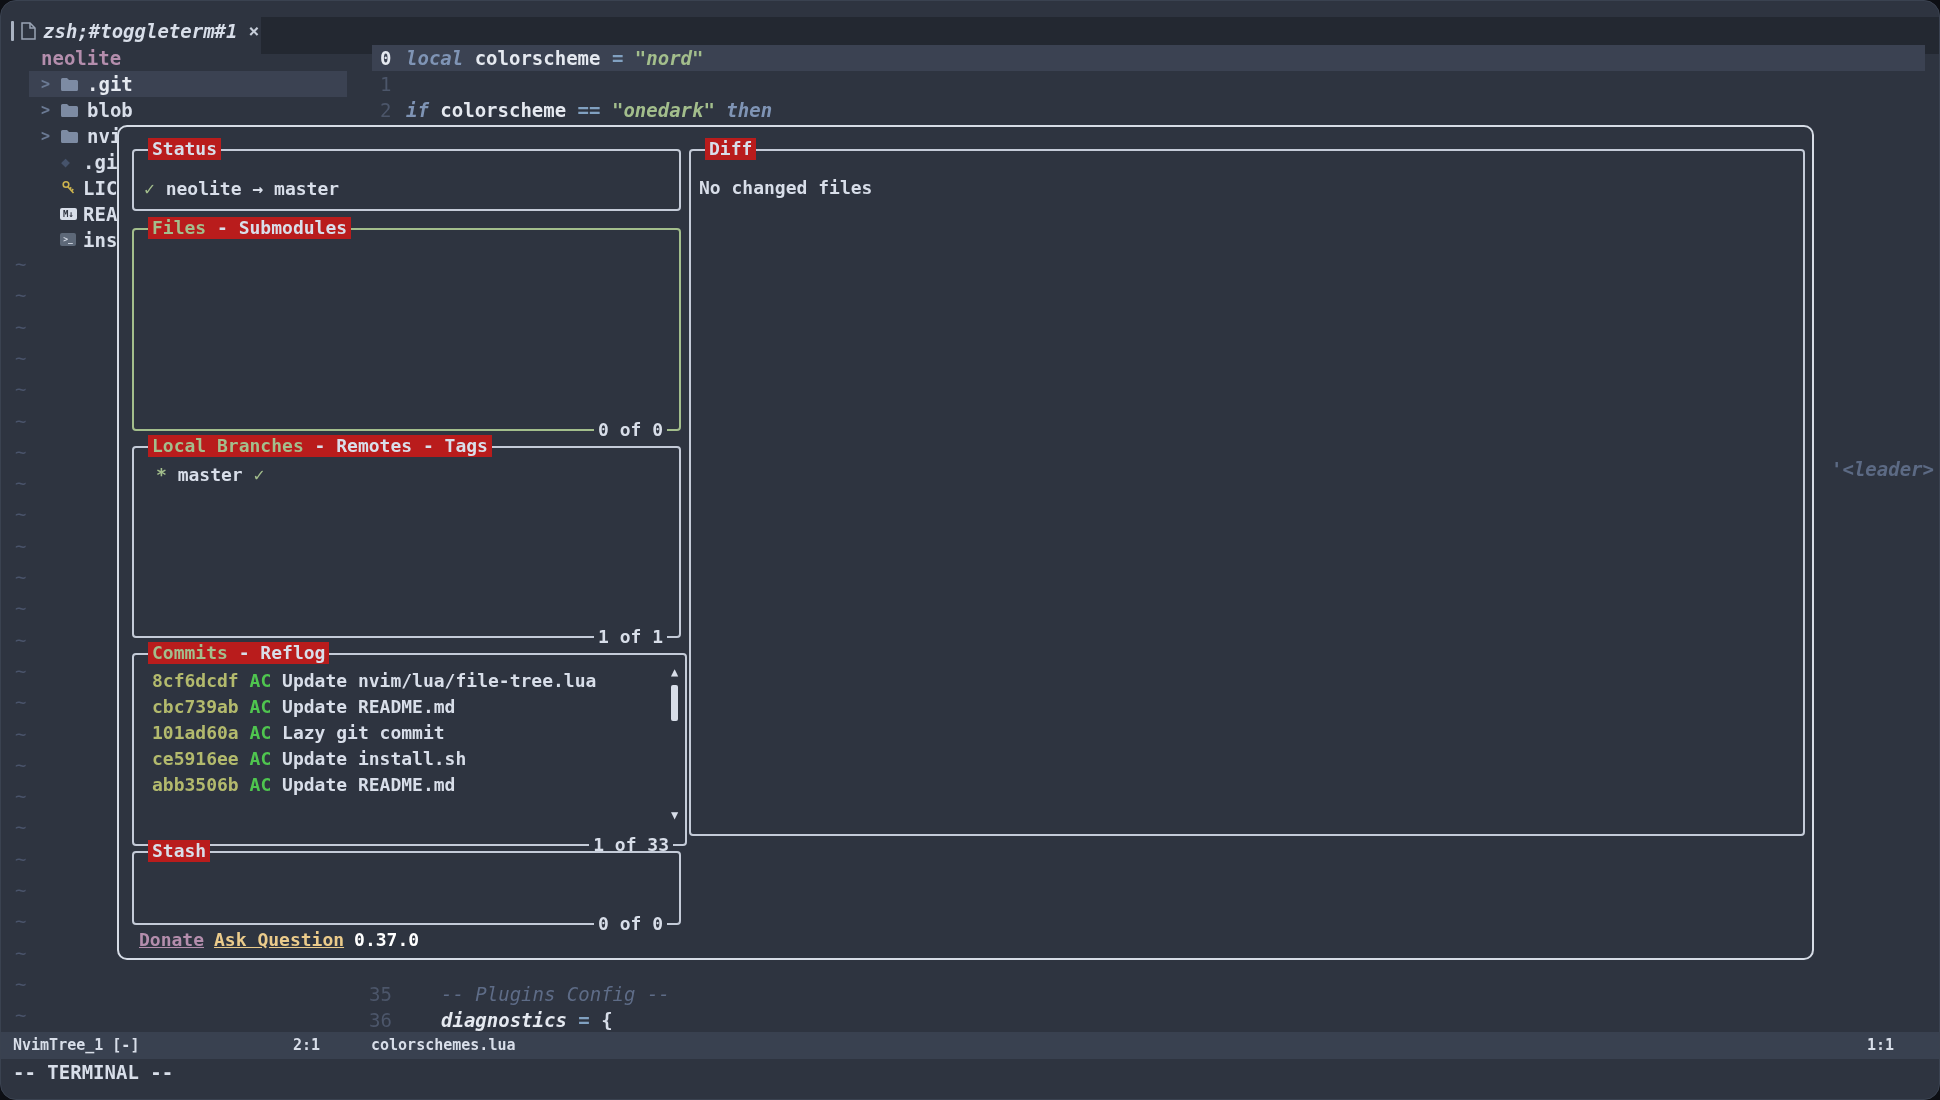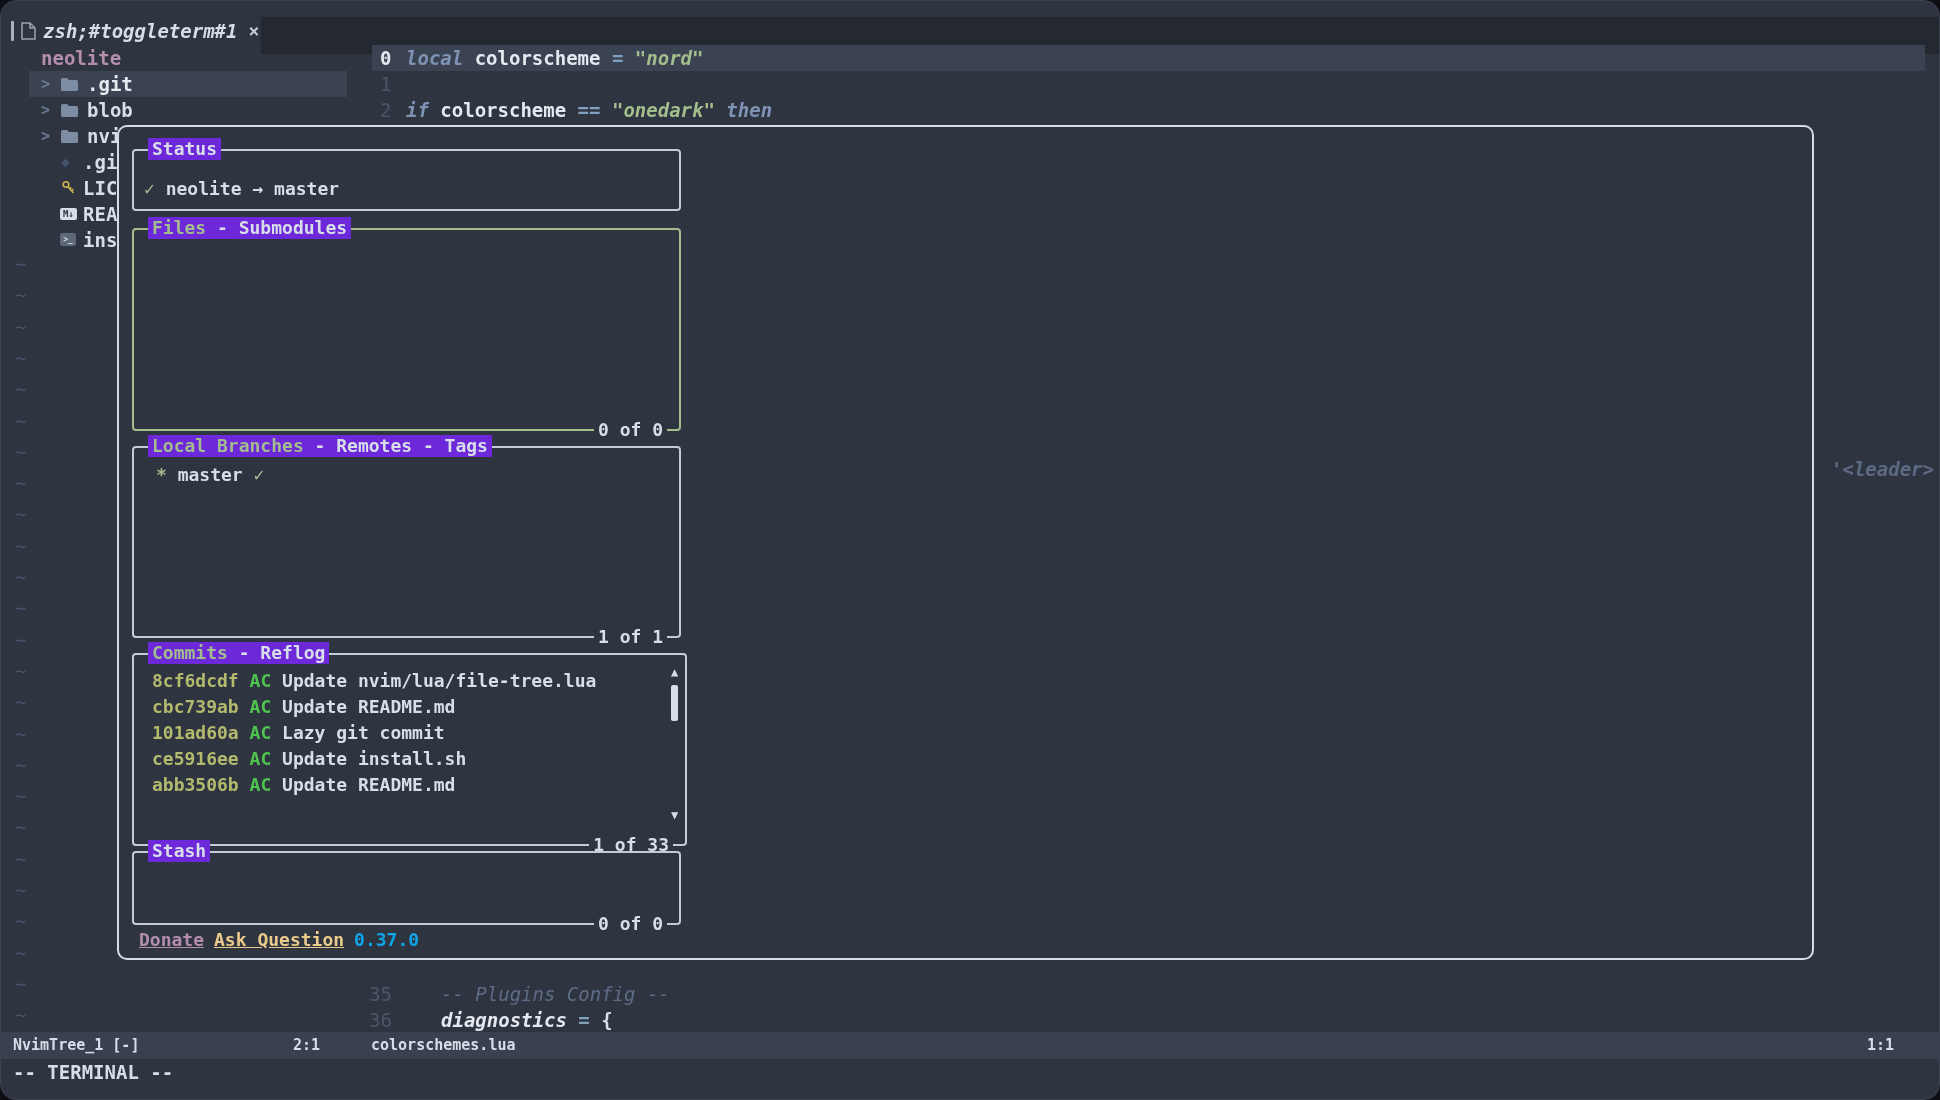--- a/index.html
+++ b/index.html
@@ -42,40 +42,40 @@
   .statusline span{position:absolute;top:0;height:27px;line-height:27px;white-space:pre;}
   .mode{position:absolute;left:12px;top:1058px;}
   
   .float{
     position:absolute;left:116px;top:124px;width:1697px;height:835px;
     background:#2e3440;border:2px solid #d6dce6;border-radius:10px;box-sizing:border-box;z-index:5;
     font-size:18px;
   }
   .panel{position:absolute;border:2px solid #c4cbd8;border-radius:4px;box-sizing:border-box;}
   .panel.active{border-color:#a3be8c;}
-  .ptitle{position:absolute;top:-13px;left:14px;background:#6d28d9;padding:0 4px;line-height:22px;white-space:pre;}
+  .ptitle{position:absolute;top:-13px;left:14px;background:#b91c1c;padding:0 4px;line-height:22px;white-space:pre;}
   .ptab{color:#a3be8c;}
   .prest{color:#d8dee9;}
   .pcount{position:absolute;bottom:-12px;right:12px;background:#2e3440;padding:0 4px;line-height:22px;white-space:pre;color:#d8dee9;}
   .pcontent{white-space:pre;line-height:26px;}
   .green{color:#a3be8c;}
   .commitlist{position:absolute;left:10px;top:13px;right:24px;}
   .commit{height:26px;line-height:26px;white-space:pre;margin-left:8px;}
   .chash{color:#b3ba6d;}
   .cauthor{color:#4fc54f;}
   .cmsg{color:#d8dee9;}
   .scroll{position:absolute;right:3px;top:10px;bottom:22px;width:15px;text-align:center;color:#d8dee9;font-size:12px;}
   .scroll .up{position:absolute;top:0;left:0;right:0;}
   .scroll .down{position:absolute;bottom:0;left:0;right:0;}
   .thumb{position:absolute;top:20px;left:4px;width:7px;height:36px;background:#d8dee9;border-radius:2px;}
   .lgfooter{position:absolute;left:20px;right:16px;top:801px;height:22px;display:flex;justify-content:space-between;align-items:center;white-space:pre;}
   .keybinds{color:#81a1c1;}
   .donate{color:#b48ead;text-decoration:underline;}
   .askq{color:#ebcb8b;text-decoration:underline;margin-left:10px;}
-  .version{color:#0ea5e9;margin-left:10px;}
+  .version{color:#ffffff;margin-left:10px;}
 </style>
 </head>
 <body>
 
 <div class="screen">
 
   <div class="tabline">
     <div class="tabfill"></div>
     <div class="tab">
       <span class="tabbar"></span>
@@ -211,20 +211,24 @@
         <span class="down">▼</span>
       </div>
       <span class="pcount">1 of 33</span>
     </div>
 
     <div class="panel" style="left:13px;top:724px;width:549px;height:74px">
       <span class="ptitle"><span class="prest">Stash</span></span>
       <span class="pcount">0 of 0</span>
     </div>
 
+    <div class="panel" style="left:570px;top:22px;width:1116px;height:687px">
+      <span class="ptitle"><span class="prest">Diff</span></span>
+      <div class="pcontent" style="margin:24px 0 0 8px">No changed files</div>
+    </div>
 
 
     <div class="lgfooter">
       <span><a class="donate">Donate</a><a class="askq">Ask Question</a><span class="version">0.37.0</span></span>
     </div>
   </div>
 
   <div class="statusline">
     <span style="left:12px">NvimTree_1 [-]</span>
     <span style="left:292px">2:1</span>

